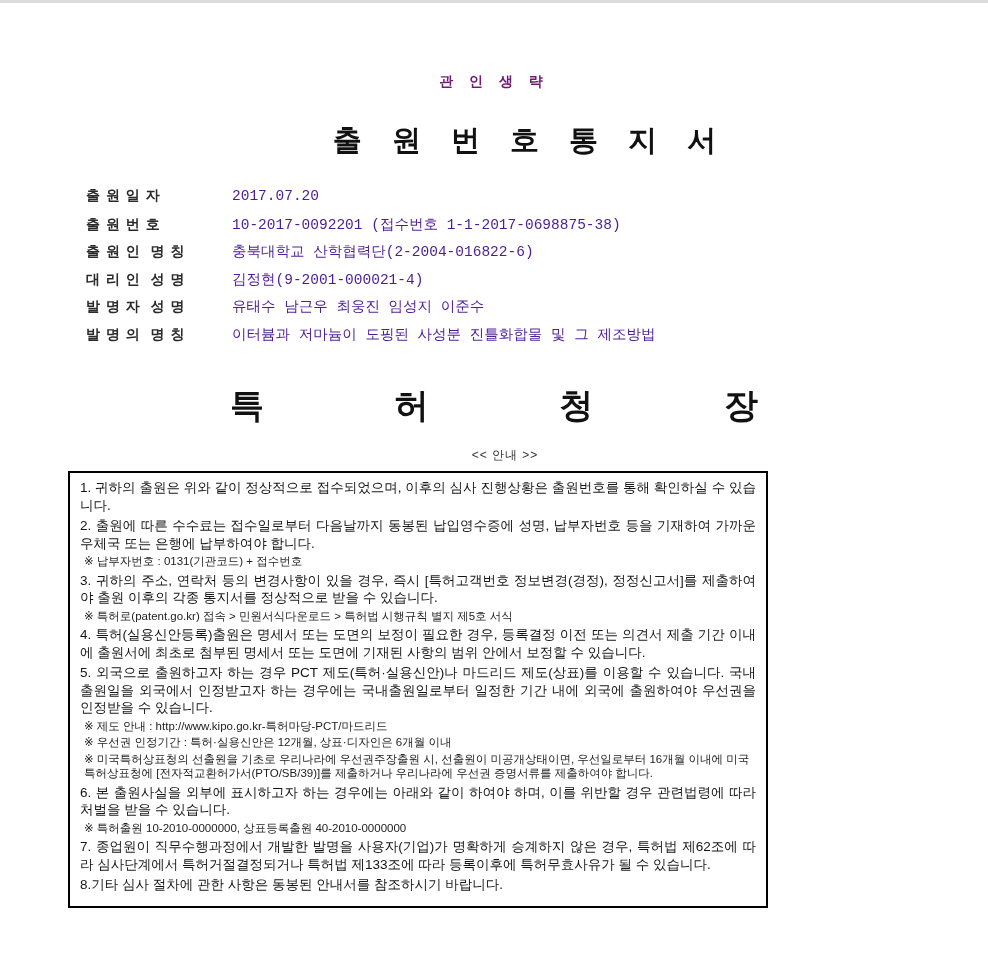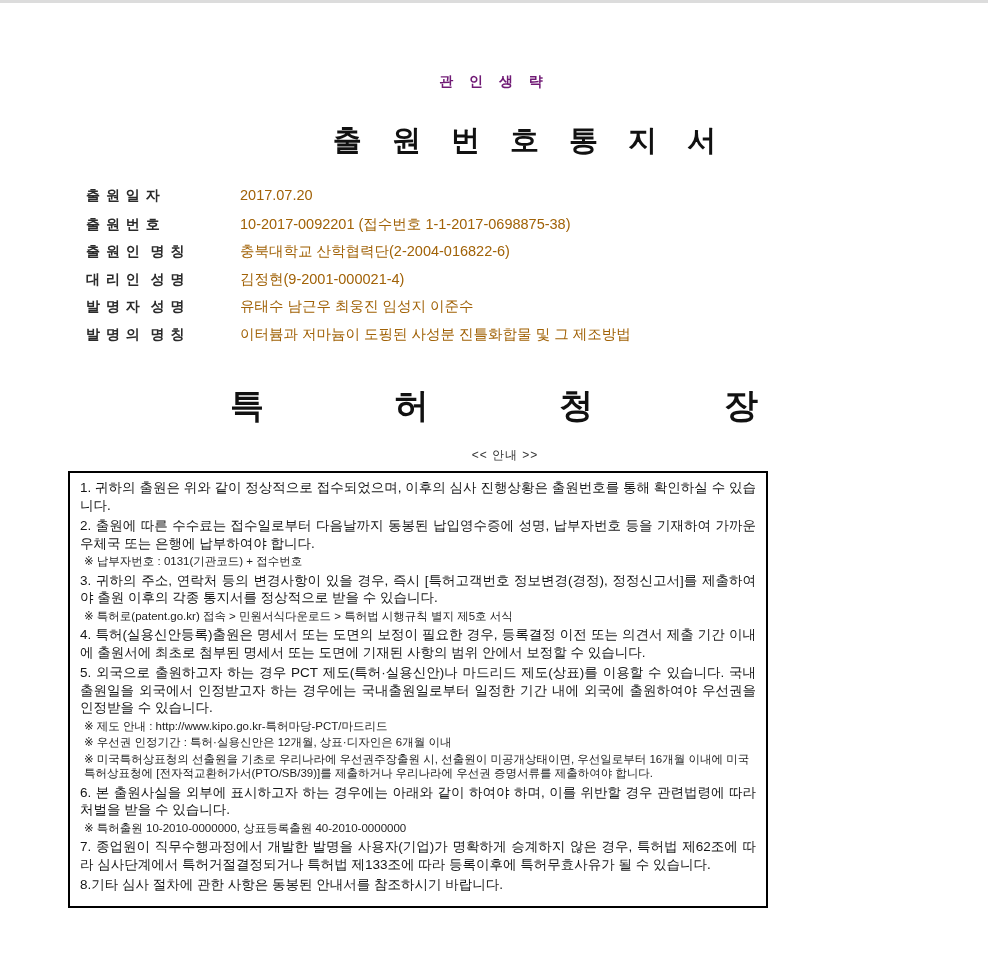--- a/index.html
+++ b/index.html
@@ -44,35 +44,34 @@
     position: absolute;
     top: 184px;
     left: 86px;
     width: 820px;
   }
   .field-row {
     display: flex;
     align-items: baseline;
     height: 27.5px;
     font-size: 14px;
-    gap: 8px;
   }
   .flabel {
     width: 128px;
     font-weight: bold;
     color: #2a2a2a;
     letter-spacing: 1px;
     white-space: pre;
     flex: none;
   }
   .fvalue {
     margin-left: 18px;
-    font-family: Liberation Sans, sans-serif;
+    font-family: Liberation Mono, monospace;
     font-size: 14.5px;
-    color: #a16207;
+    color: #4c1d95;
     white-space: nowrap;
   }
   .issuer {
     position: absolute;
     top: 380px;
     left: 230px;
     width: 528px;
     display: flex;
     justify-content: space-between;
     font-size: 34px;

